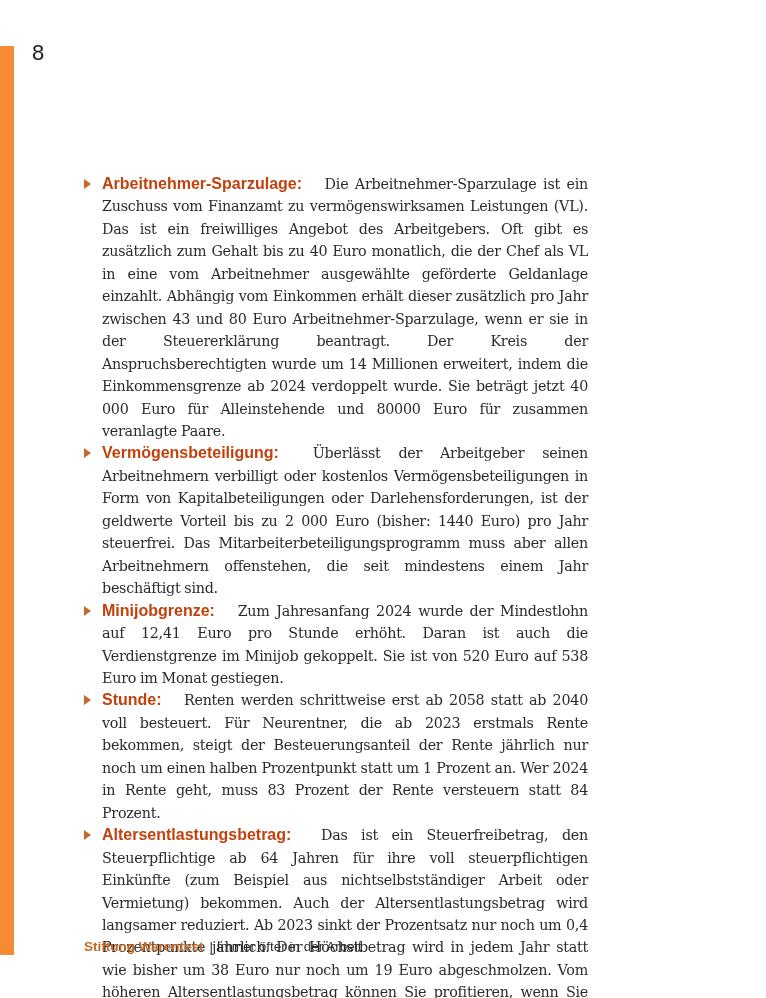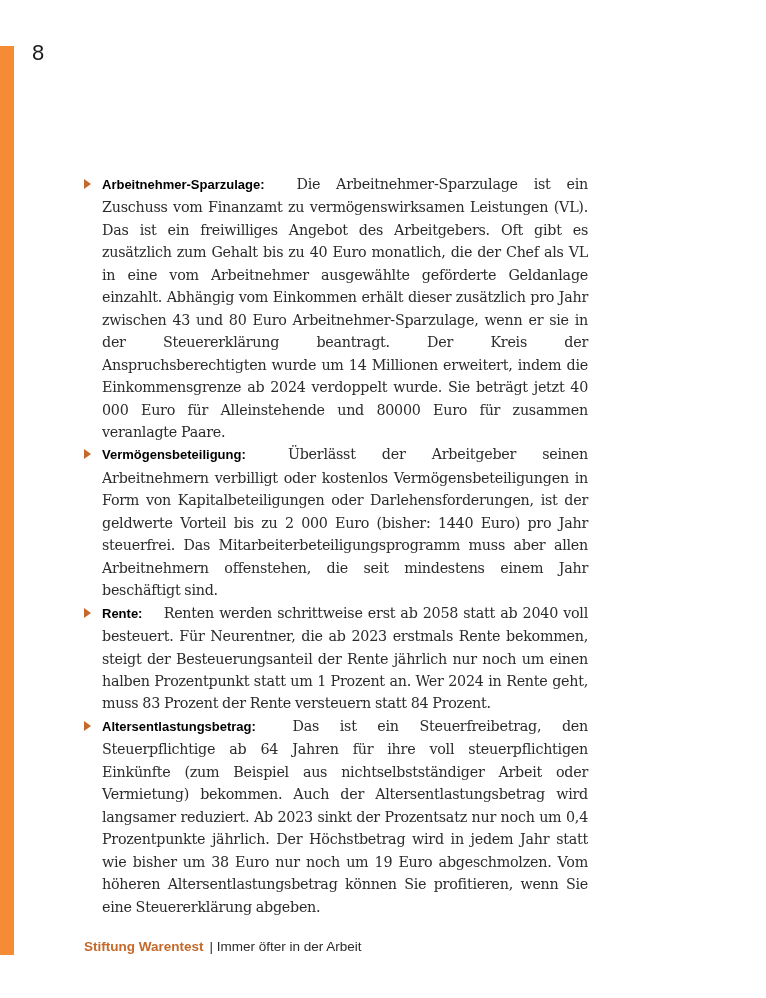--- a/index.html
+++ b/index.html
@@ -54,22 +54,22 @@
       top: 6px;
       width: 0;
       height: 0;
       border-top: 5px solid transparent;
       border-bottom: 5px solid transparent;
       border-left: 7px solid #c4692a;
     }
     .term {
       font-family: "Liberation Sans", sans-serif;
       font-weight: bold;
-      color: #000000;
-      font-size: 13px;
+      color: #c2410c;
+      font-size: 16px;
       letter-spacing: 0;
       word-spacing: 0;
       margin-right: 16px;
     }
     .footer {
       position: absolute;
       left: 84px;
       top: 939px;
       font-family: "Liberation Sans", sans-serif;
       font-size: 13.5px;
@@ -95,21 +95,26 @@
     <span class="term">Arbeitnehmer-Sparzulage:</span>
     <span>Die Arbeitnehmer-Sparzulage ist ein Zuschuss vom Finanzamt zu vermögenswirksamen Leistungen (VL). Das ist ein freiwilliges Angebot des Arbeitgebers. Oft gibt es zusätzlich zum Gehalt bis zu 40 Euro monatlich, die der Chef als VL in eine vom Arbeitnehmer ausgewählte geförderte Geldanlage einzahlt. Abhängig vom Einkommen erhält dieser zusätzlich pro Jahr zwischen 43 und 80 Euro Arbeitnehmer-Sparzulage, wenn er sie in der Steuererklärung beantragt. Der Kreis der Anspruchsberechtigten wurde um 14 Millionen erweitert, indem die Einkommensgrenze ab 2024 verdoppelt wurde. Sie beträgt jetzt 40 000 Euro für Alleinstehende und 80000 Euro für zusammen veranlagte Paare.</span>
   </p>
   <p class="item">
     <span class="bullet"></span>
     <span class="term">Vermögensbeteiligung:</span>
     <span>Überlässt der Arbeitgeber seinen Arbeitnehmern verbilligt oder kostenlos Vermögensbeteiligungen in Form von Kapitalbeteiligungen oder Darlehensforderungen, ist der geldwerte Vorteil bis zu 2 000 Euro (bisher: 1440 Euro) pro Jahr steuerfrei. Das Mitarbeiterbeteiligungsprogramm muss aber allen Arbeitnehmern offenstehen, die seit mindestens einem Jahr beschäftigt sind.</span>
   </p>
   <p class="item">
     <span class="bullet"></span>
-    <span class="term">Rente:</span>
+    <span class="term">Minijobgrenze:</span>
+    <span>Zum Jahresanfang 2024 wurde der Mindestlohn auf 12,41 Euro pro Stunde erhöht. Daran ist auch die Verdienstgrenze im Minijob gekoppelt. Sie ist von 520 Euro auf 538 Euro im Monat gestiegen.</span>
+  </p>
+  <p class="item">
+    <span class="bullet"></span>
+    <span class="term">Stunde:</span>
     <span>Renten werden schrittweise erst ab 2058 statt ab 2040 voll besteuert. Für Neurentner, die ab 2023 erstmals Rente bekommen, steigt der Besteuerungsanteil der Rente jährlich nur noch um einen halben Prozentpunkt statt um 1 Prozent an. Wer 2024 in Rente geht, muss 83 Prozent der Rente versteuern statt 84 Prozent.</span>
   </p>
   <p class="item">
     <span class="bullet"></span>
     <span class="term">Altersentlastungsbetrag:</span>
     <span>Das ist ein Steuerfreibetrag, den Steuerpflichtige ab 64 Jahren für ihre voll steuerpflichtigen Einkünfte (zum Beispiel aus nichtselbstständiger Arbeit oder Vermietung) bekommen. Auch der Altersentlastungsbetrag wird langsamer reduziert. Ab 2023 sinkt der Prozentsatz nur noch um 0,4 Prozentpunkte jährlich. Der Höchstbetrag wird in jedem Jahr statt wie bisher um 38 Euro nur noch um 19 Euro abgeschmolzen. Vom höheren Altersentlastungsbetrag können Sie profitieren, wenn Sie eine Steuererklärung abgeben.</span>
   </p>
 </div>
 
 <div class="footer">

